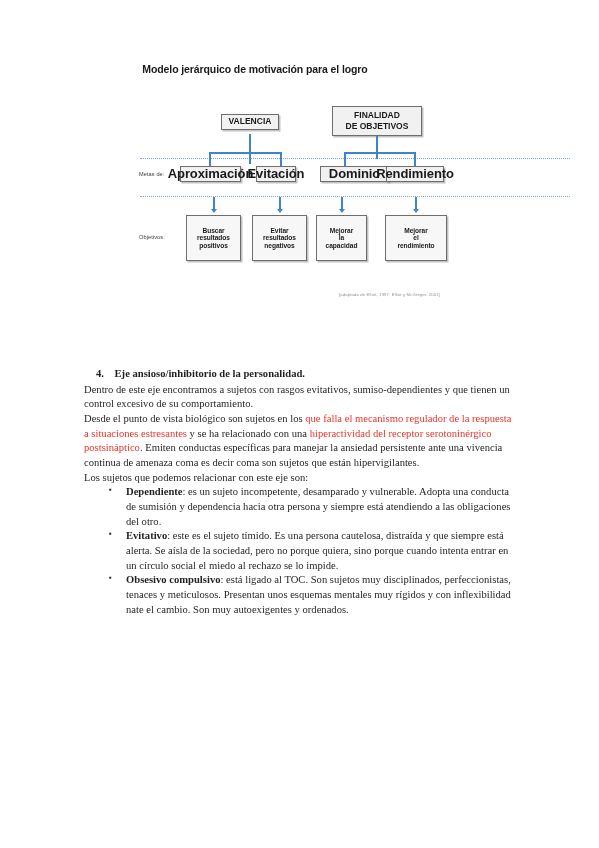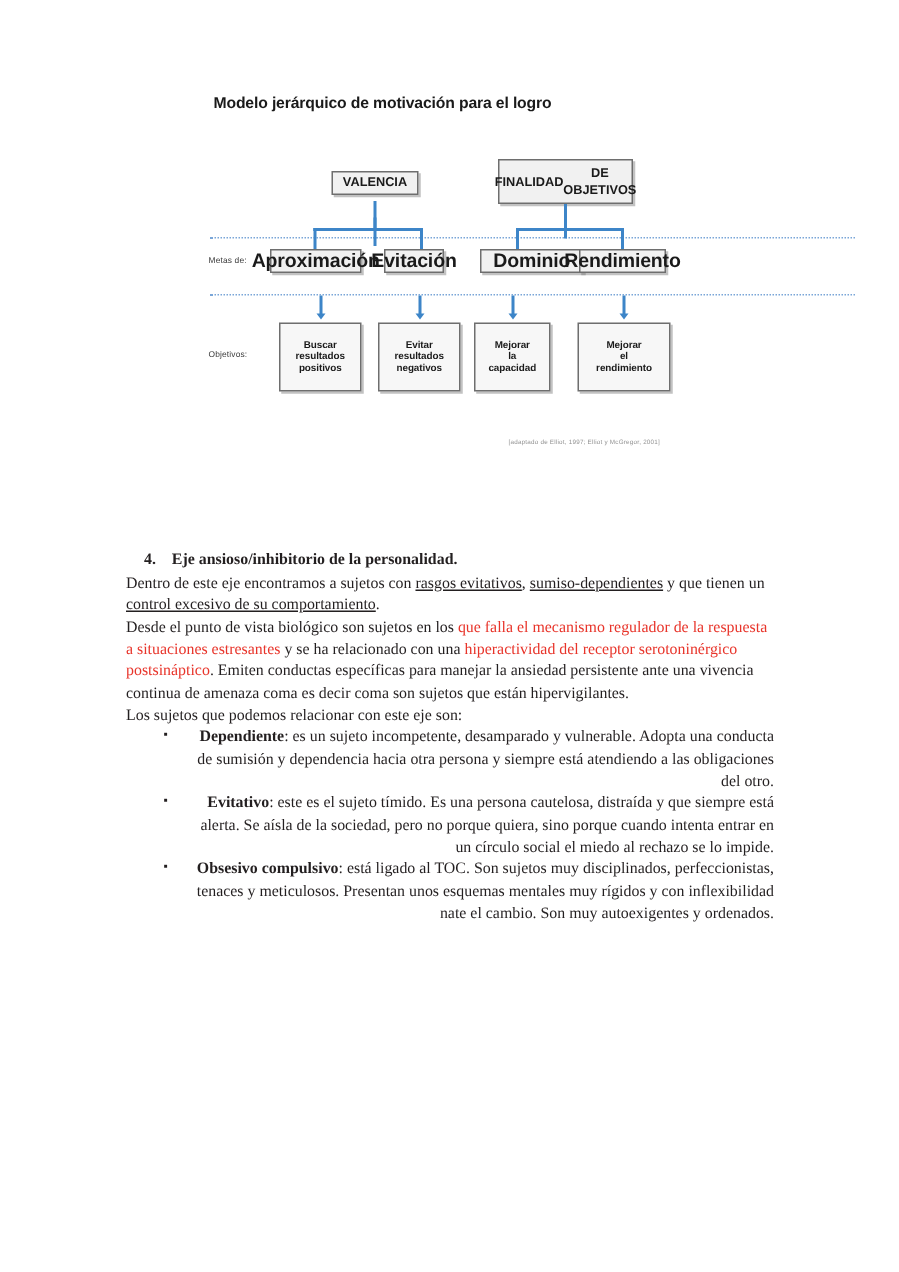--- a/index.html
+++ b/index.html
@@ -78,21 +78,21 @@
     background: #f7f7f7;
     flex-direction: column;
     padding: 2px 1px;
     letter-spacing: -0.05px;
   }
   .nodebox.level3 span { display: block; }
 
   
   #box-valencia     { left: 221px; top: 114px; width: 58px;  height: 16px; }
   #box-finalidad    { left: 332px; top: 106px; width: 90px;  height: 30px;
-                      line-height: 1.25; }
+                      flex-direction: column; line-height: 1.25; }
 
   
   #box-aproximacion { left: 180px; top: 166px; width: 61px; height: 16px; }
   #box-evitacion    { left: 256px; top: 166px; width: 40px; height: 16px; }
   #box-dominio      { left: 320px; top: 166px; width: 69px; height: 16px; }
   #box-rendimiento  { left: 386px; top: 166px; width: 58px; height: 16px; }
 
   
   #box-buscar       { left: 186px; top: 215px; width: 55px; height: 46px; }
   #box-evitar       { left: 252px; top: 215px; width: 55px; height: 46px; }
@@ -157,34 +157,33 @@
     font-weight: bold;
     margin: 0 0 1px 0;
     padding-left: 26px;
     text-indent: -14px;
     font-size: 10.6px;
   }
   .heading .num { font-weight: bold; }
 
   p.para { margin: 0; }
 
-  .u { text-decoration: underline; }
+  .u { }
   .red { color: #e8342a; }
   .b { font-weight: bold; }
 
   ul.bullets {
     list-style: none;
     margin: 0;
     padding: 0;
   }
   ul.bullets > li {
     position: relative;
     padding-left: 42px;
     margin: 0 0 0 0;
-    text-align: right;
   }
   ul.bullets > li::before {
     content: "\25AA";
     position: absolute;
     left: 25px;
     top: -1px;
     font-size: 8px;
     color: #231f20;
   }
   li.noBullet::before { content: ""; }

